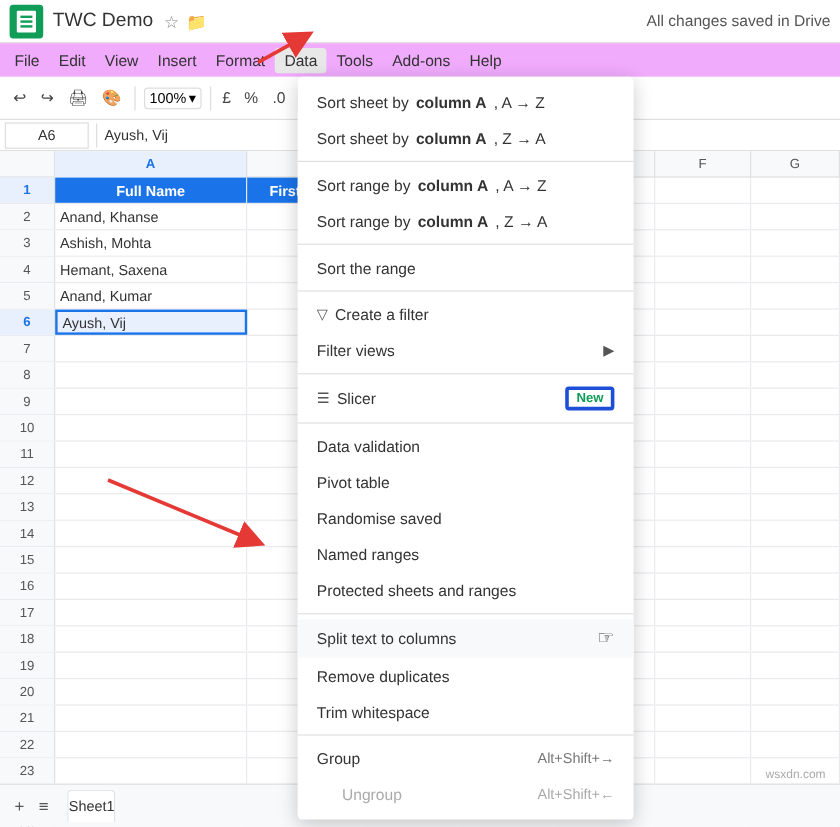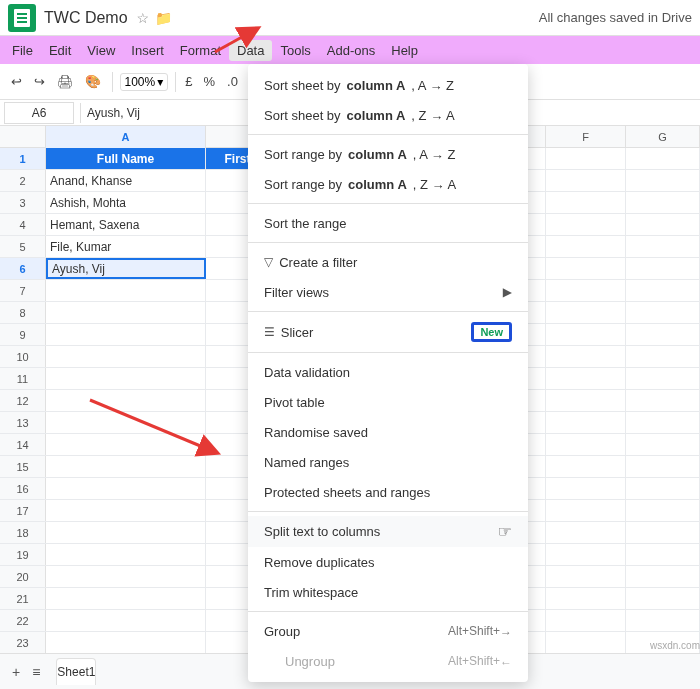--- a/index.html
+++ b/index.html
@@ -151,21 +151,21 @@
     }
     .sheet-tab {
       padding: 6px 0; font-size: 12px; background: #fff; border-radius: 4px 4px 0 0;
       border: 1px solid #e0e0e0; border-bottom: none; cursor: pointer; color: #333;
     }
     .tab-controls { display: flex; gap: 4px; margin-right: 8px; }
     .tab-ctrl-btn { font-size: 14px; color: #555; cursor: pointer; padding: 2px 4px; }
 
     
     #watermark {
-      position: absolute; bottom: 38px; right: 0;
+      position: absolute; bottom: 38px; right: 12px;
       font-size: 10px; color: #aaa;
     }
   </style>
 </head>
 <body>
 
 <div id="title-bar">
   <div id="app-icon">
     <div id="app-icon-inner">
       <div id="app-icon-lines">
@@ -288,21 +288,21 @@
       <div class="cell col-a">Hemant, Saxena</div>
       <div class="cell col-b"></div>
       <div class="cell col-c"></div>
       <div class="cell col-d"></div>
       <div class="cell col-e"></div>
       <div class="cell col-f"></div>
       <div class="cell col-g"></div>
     </div>
       <div class="sheet-row">
       <div class="row-num">5</div>
-      <div class="cell col-a">File, Kumar</div>
+      <div class="cell col-a">Anand, Kumar</div>
       <div class="cell col-b"></div>
       <div class="cell col-c"></div>
       <div class="cell col-d"></div>
       <div class="cell col-e"></div>
       <div class="cell col-f"></div>
       <div class="cell col-g"></div>
     </div>
       <div class="sheet-row">
       <div class="row-num highlighted">6</div>
       <div class="cell col-a selected">Ayush, Vij</div>

